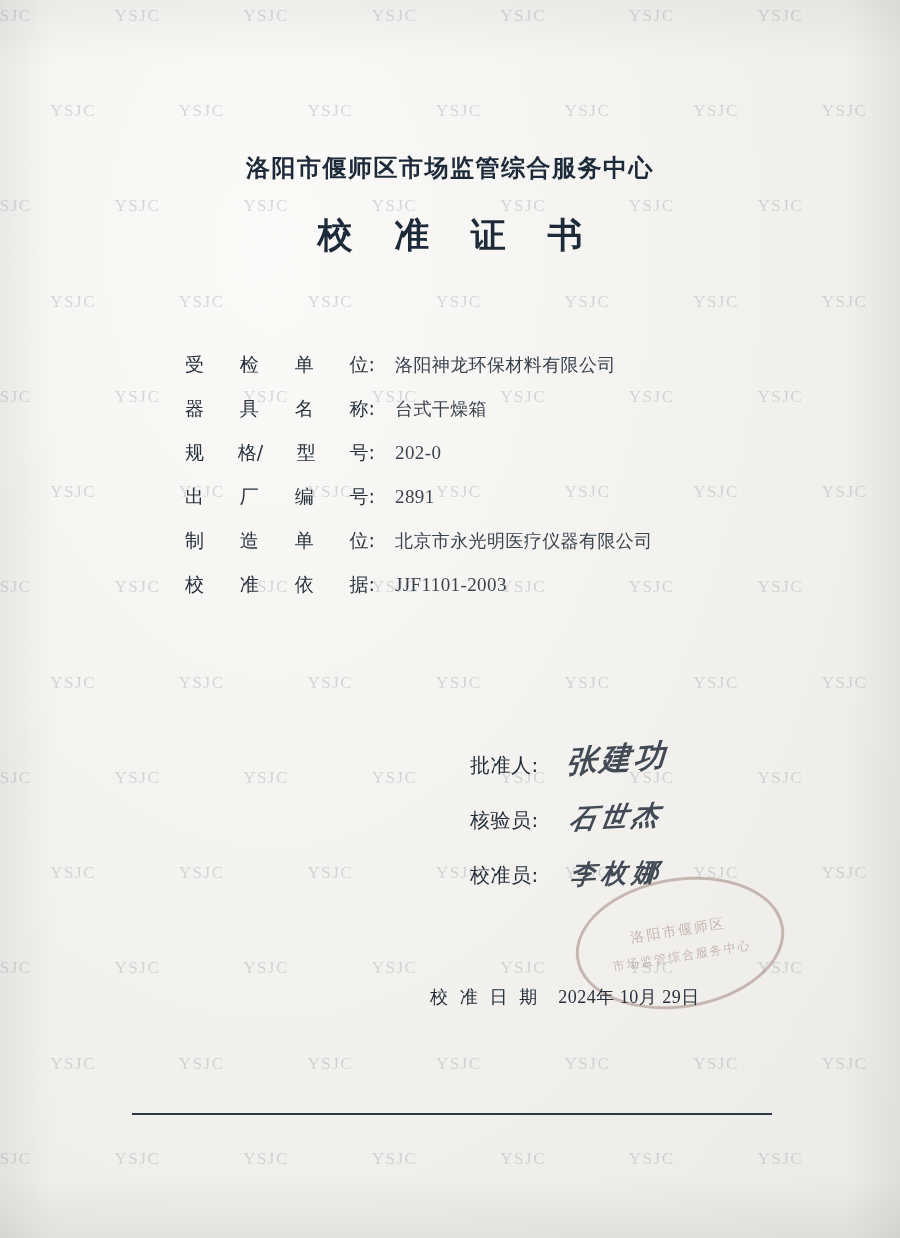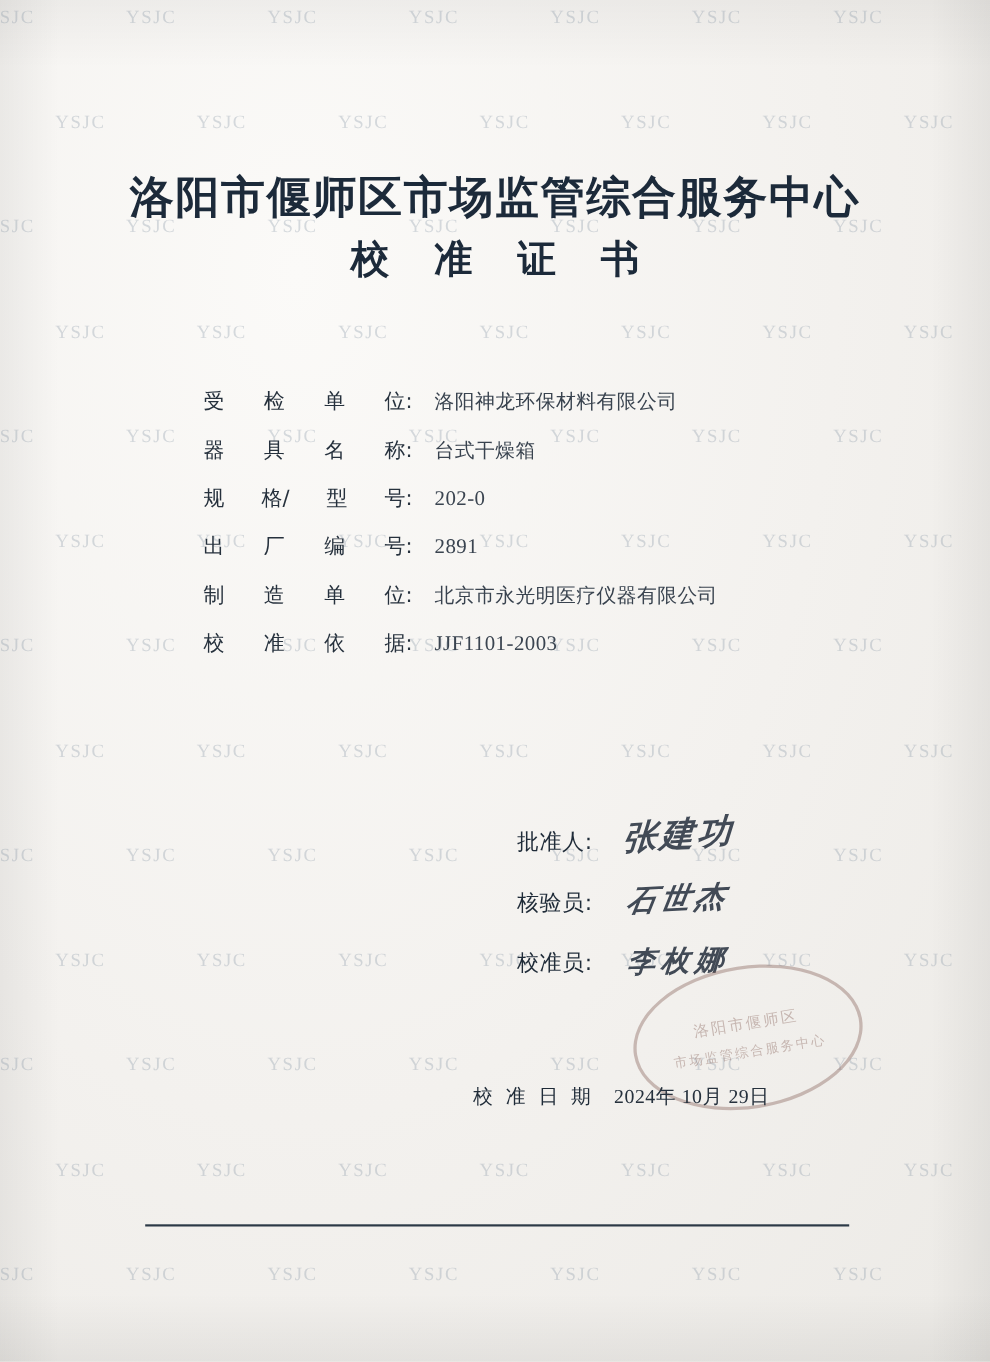--- a/index.html
+++ b/index.html
@@ -60,32 +60,32 @@
   }
 
   .org-title {
     position: absolute;
     top: 152px;
     left: 0;
     width: 900px;
     text-align: center;
     font-family: "DejaVu Sans", sans-serif;
     font-weight: bold;
-    font-size: 40px;
+    font-size: 24px;
     letter-spacing: 1.5px;
     color: #1c2a3a;
   }
 
   .doc-title {
     position: absolute;
     top: 212px;
     left: 0;
     width: 900px;
     text-align: center;
-    font-family: Liberation Serif, serif;
+    font-family: Liberation Sans, sans-serif;
     font-weight: bold;
     font-size: 35px;
     letter-spacing: 16px;
     text-indent: 16px;
     color: #1c2a3a;
   }
 
   .cert-no {
     position: absolute;
     top: 288px;

